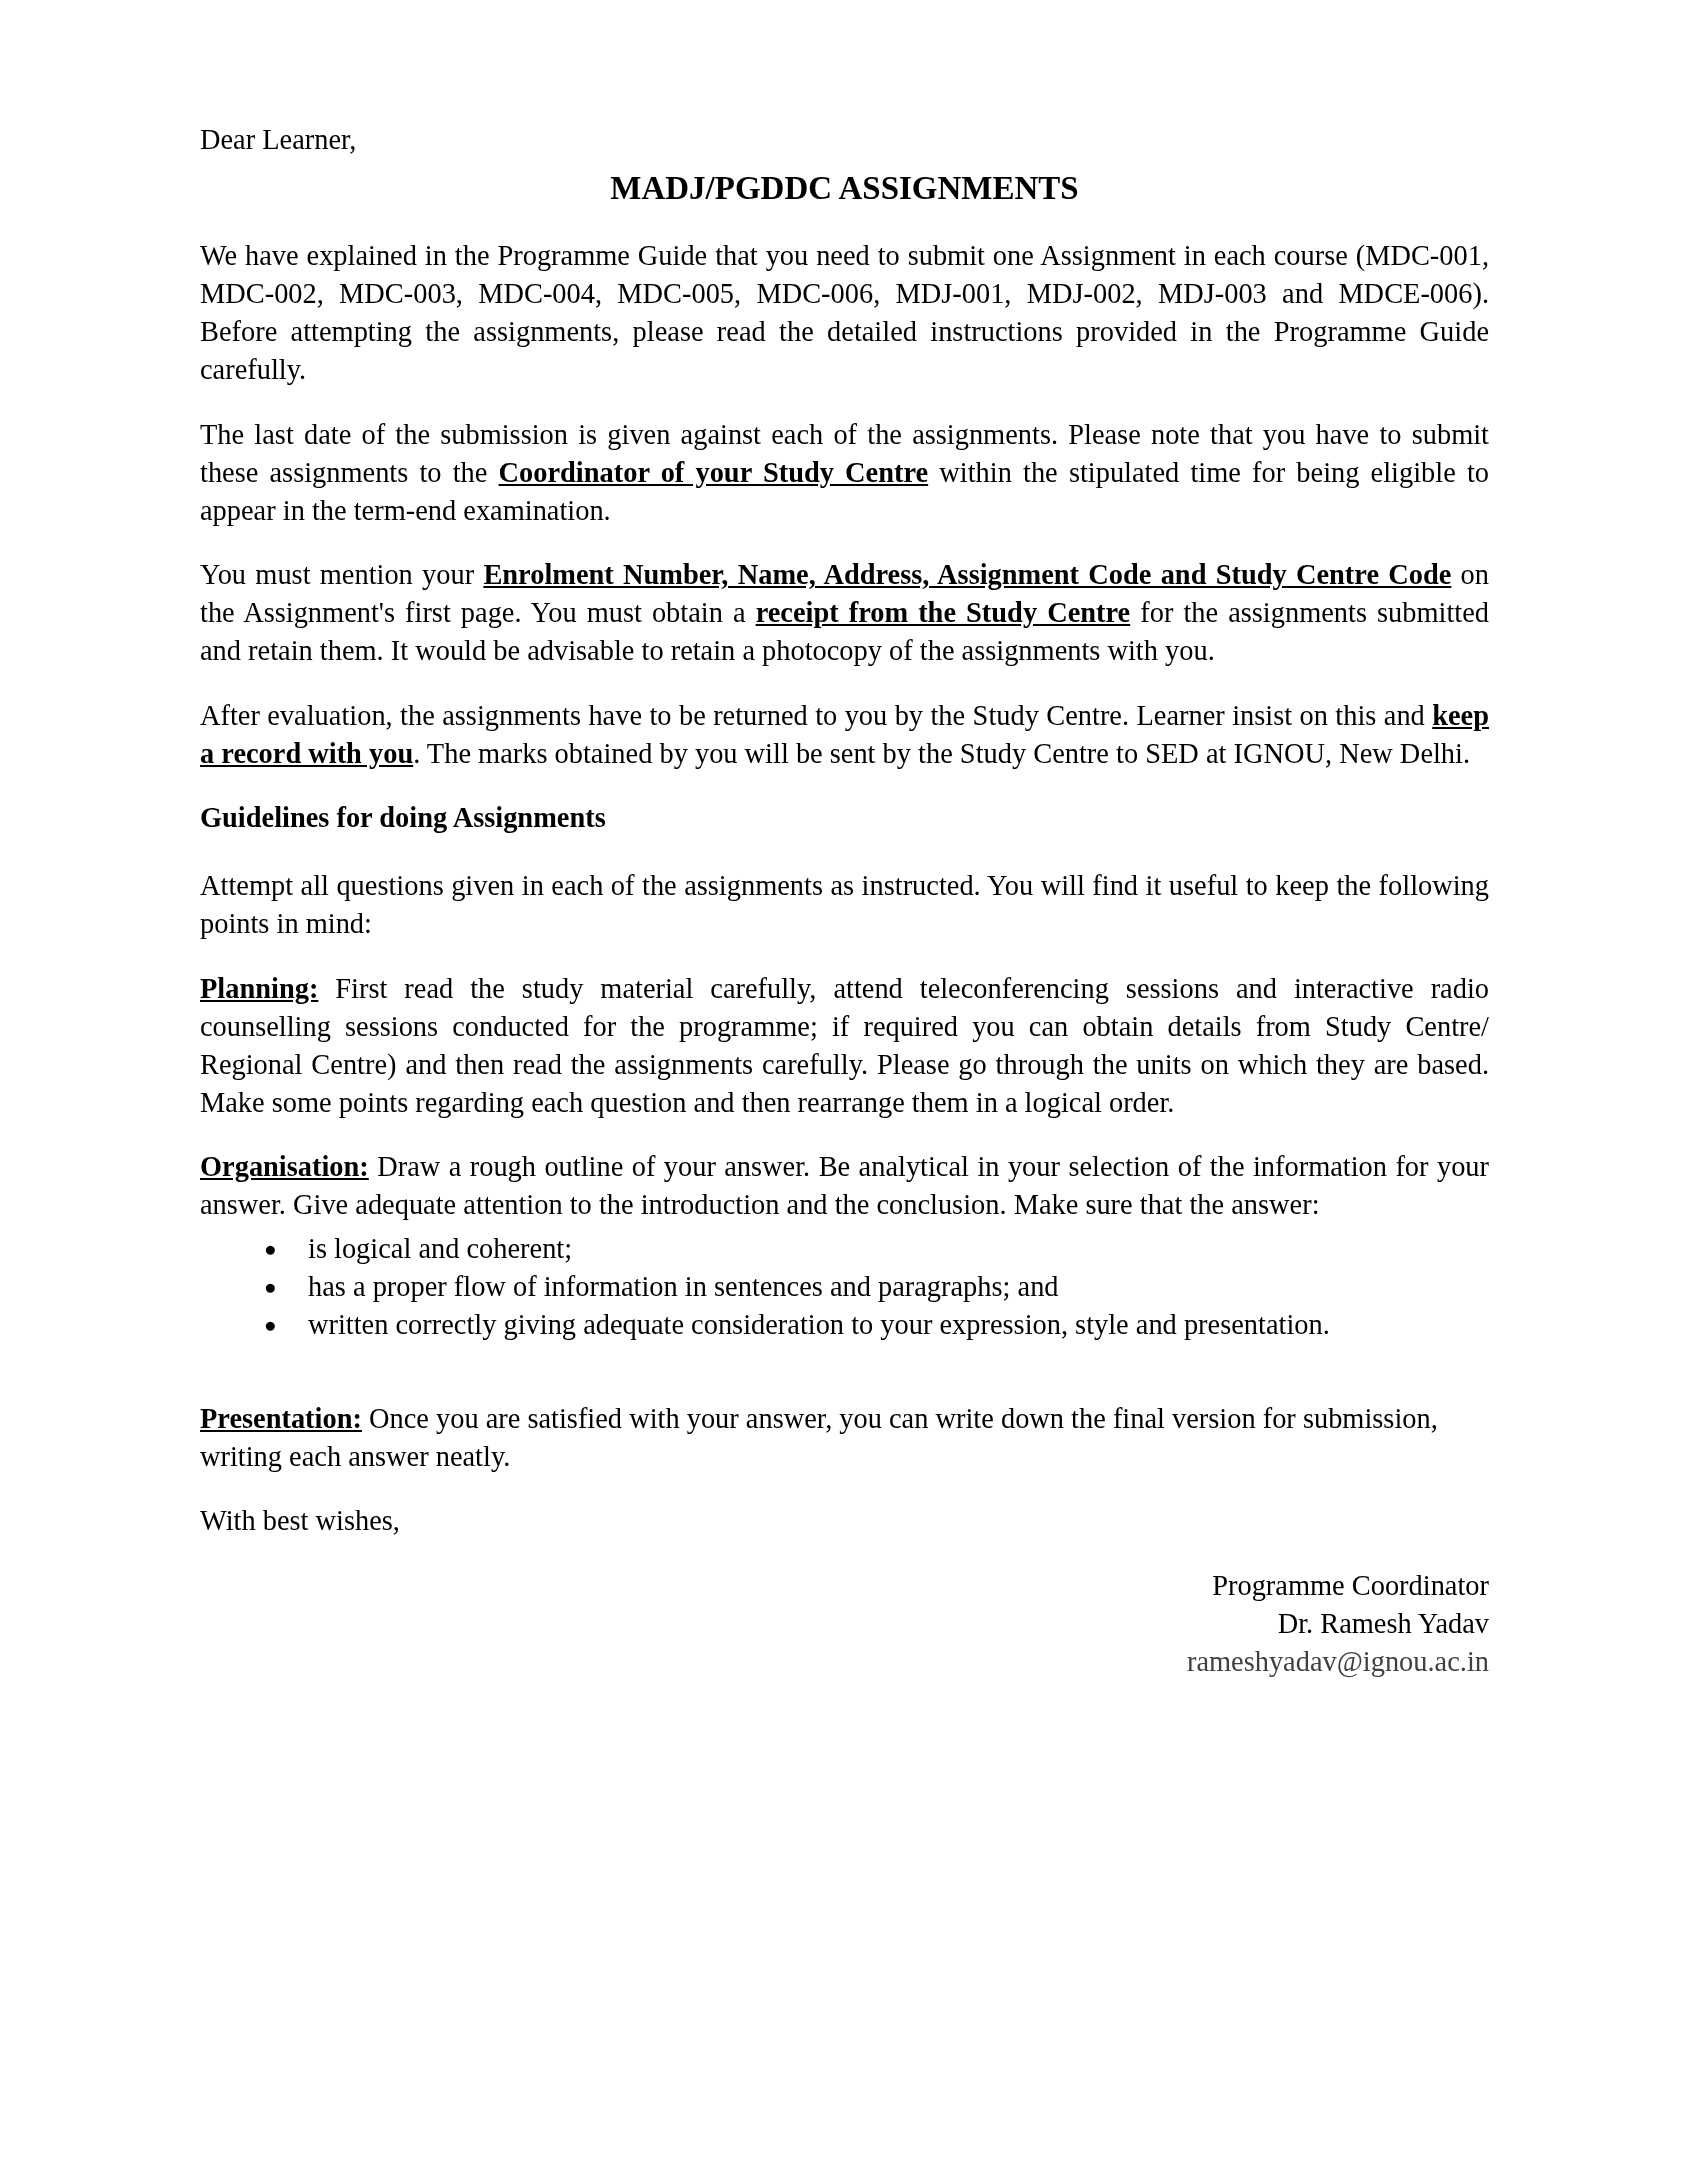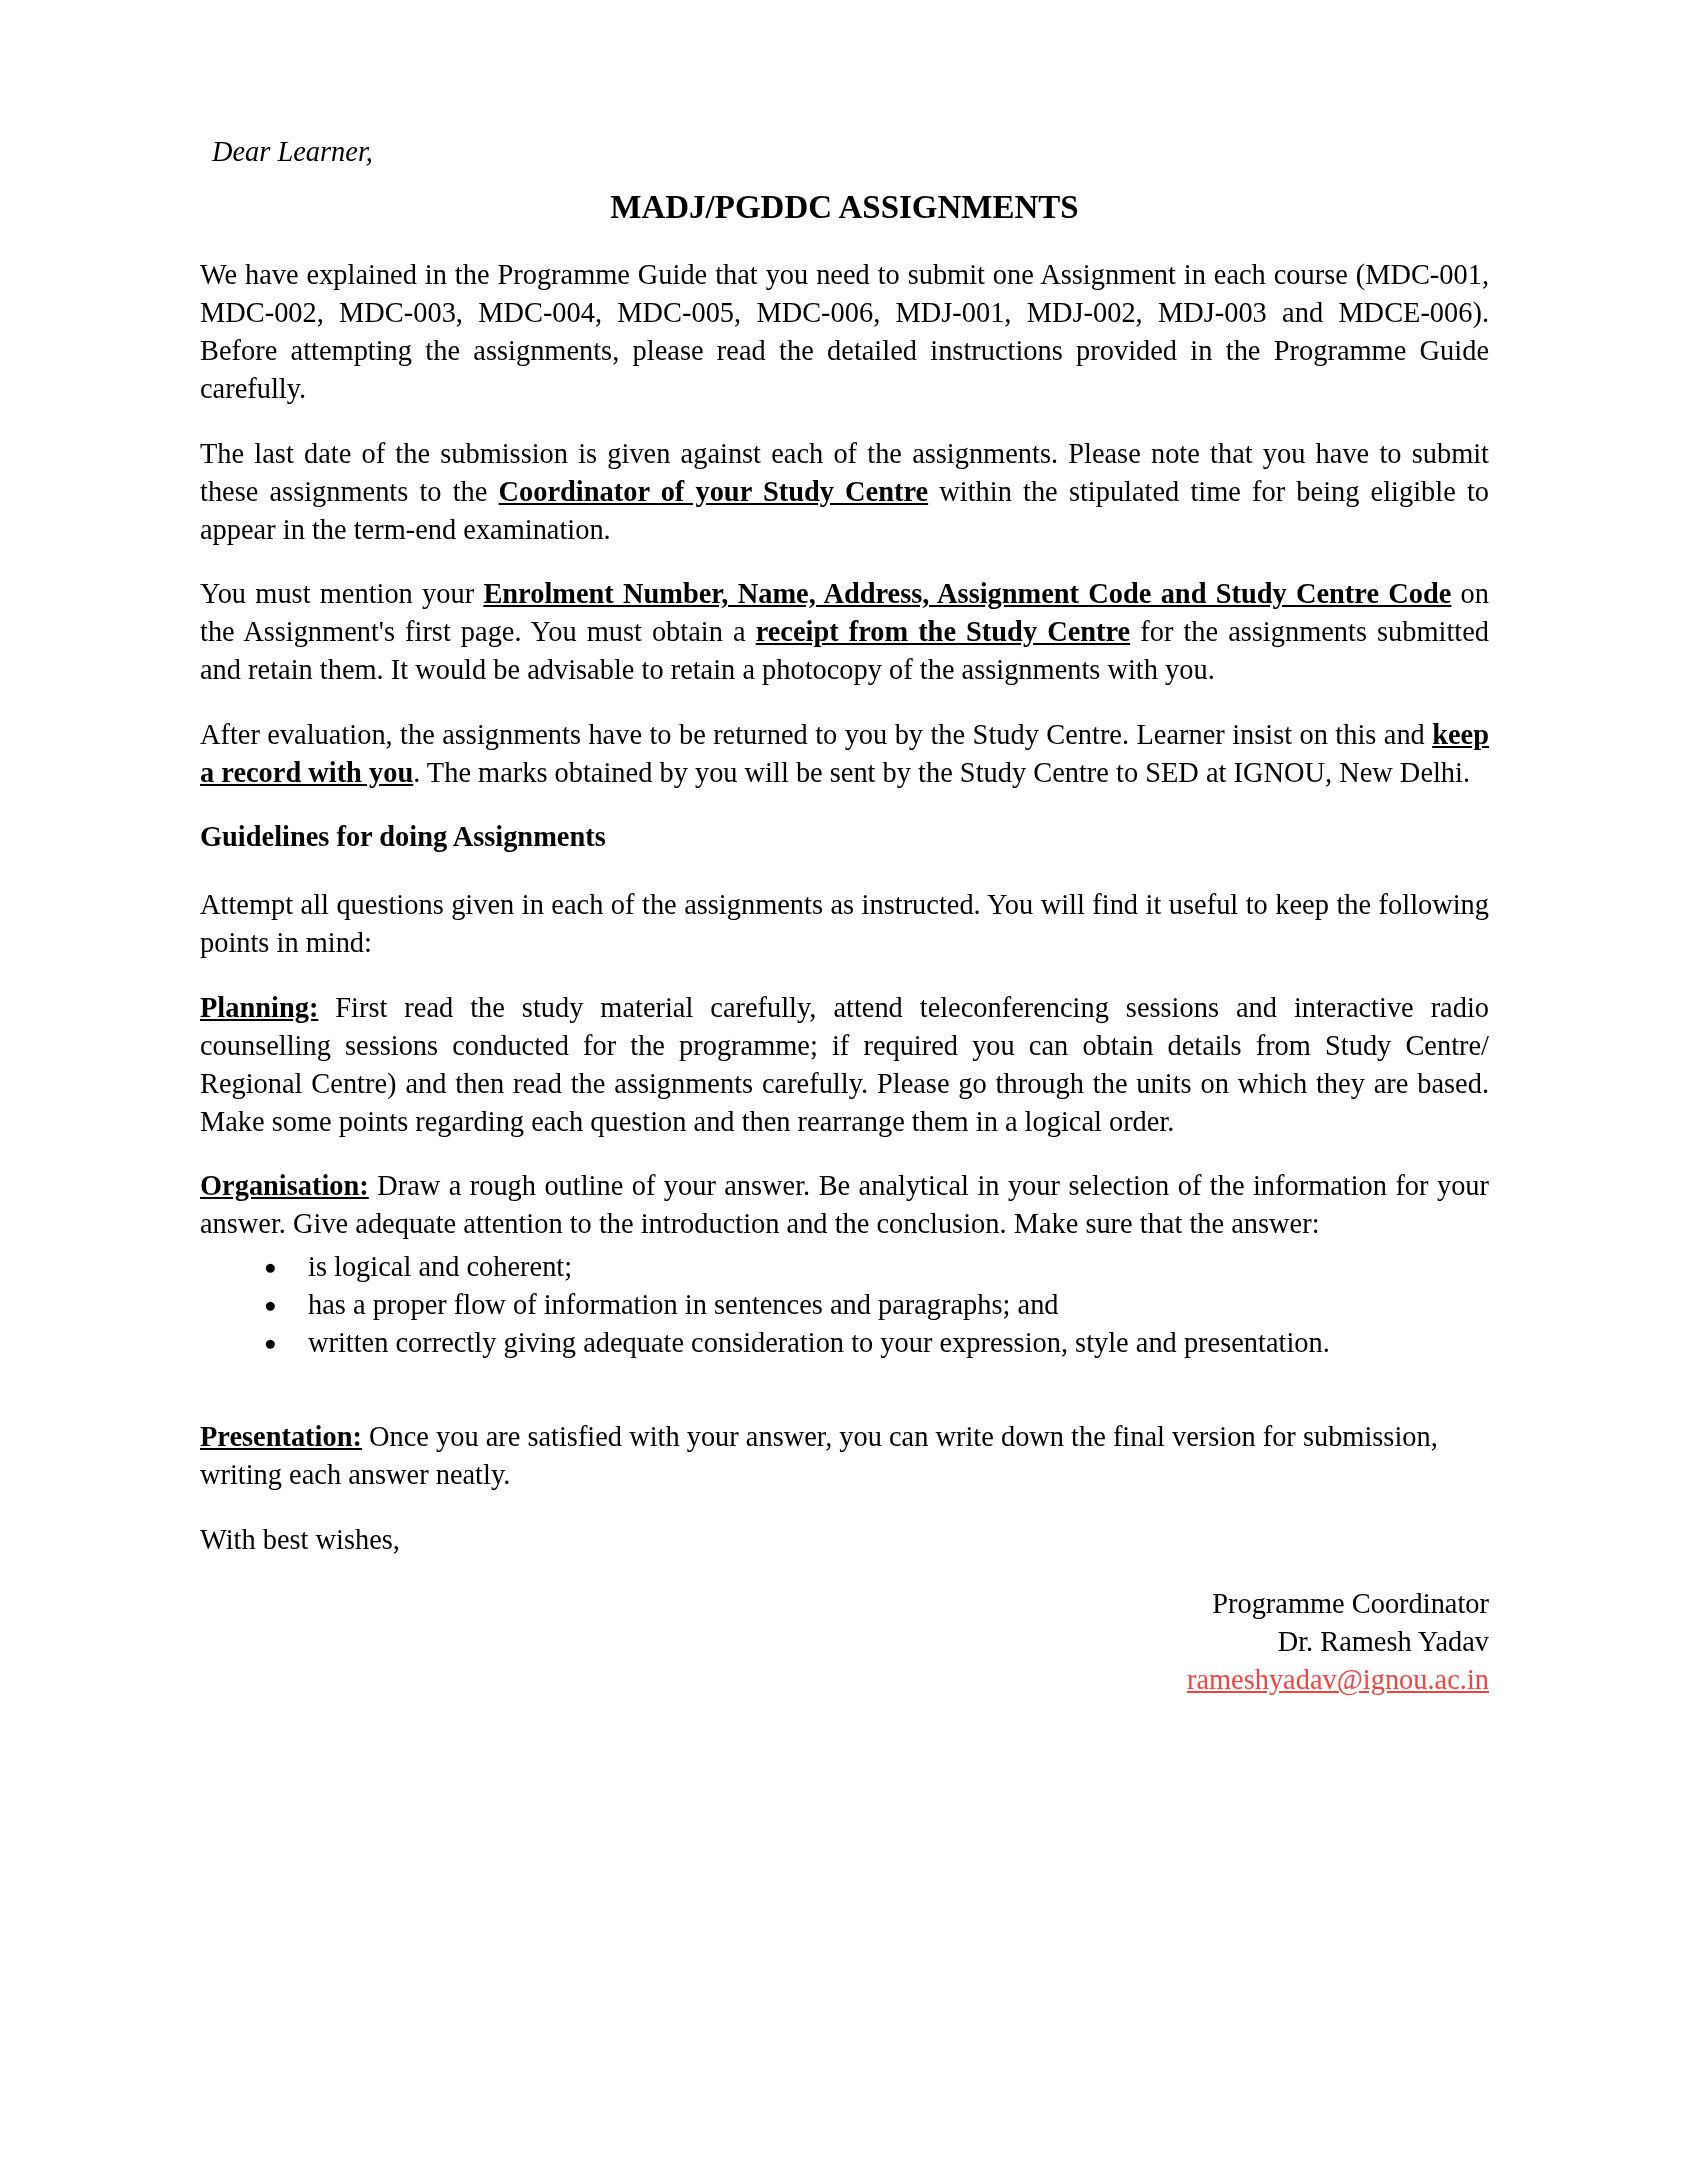--- a/index.html
+++ b/index.html
@@ -9,21 +9,21 @@
     height: 2183px;
     box-sizing: border-box;
     padding: 121px 198px 0 200px;
     background: #ffffff;
     color: #000000;
     font-family: "Liberation Serif", "DejaVu Serif", serif;
     font-size: 28.4px;
     line-height: 38px;
   }
   p { margin: 0; }
-  .salutation { margin: 12px; font-style: italic; }
+  .salutation { margin: 0; }
   .doc-title {
     text-align: center;
     font-weight: 700;
     font-size: 33px;
     line-height: 49px;
     margin: 5.3px 0 24px 0;
   }
   .para { margin: 0 0 26.5px 0; }
   .j { text-align: justify; }
   .b { font-weight: 700; text-decoration: underline; }
@@ -33,22 +33,21 @@
   .bullet-marker {
     flex: 0 0 44px;
     width: 44px;
     font-size: 21px;
     line-height: 38px;
   }
   .bullet-text { flex: 1 1 auto; }
   .closing { margin: 0 0 26.5px 0; }
   .signature { text-align: right; margin: 5.3px 0 0 0; }
   .email {
-    color: #ef4444;
-    text-decoration: underline;
+    color: #404040;
     cursor: pointer;
   }
 </style>
 </head>
 <body>
 
 <div class="page">
 
   <p class="salutation">Dear Learner,</p>
 

